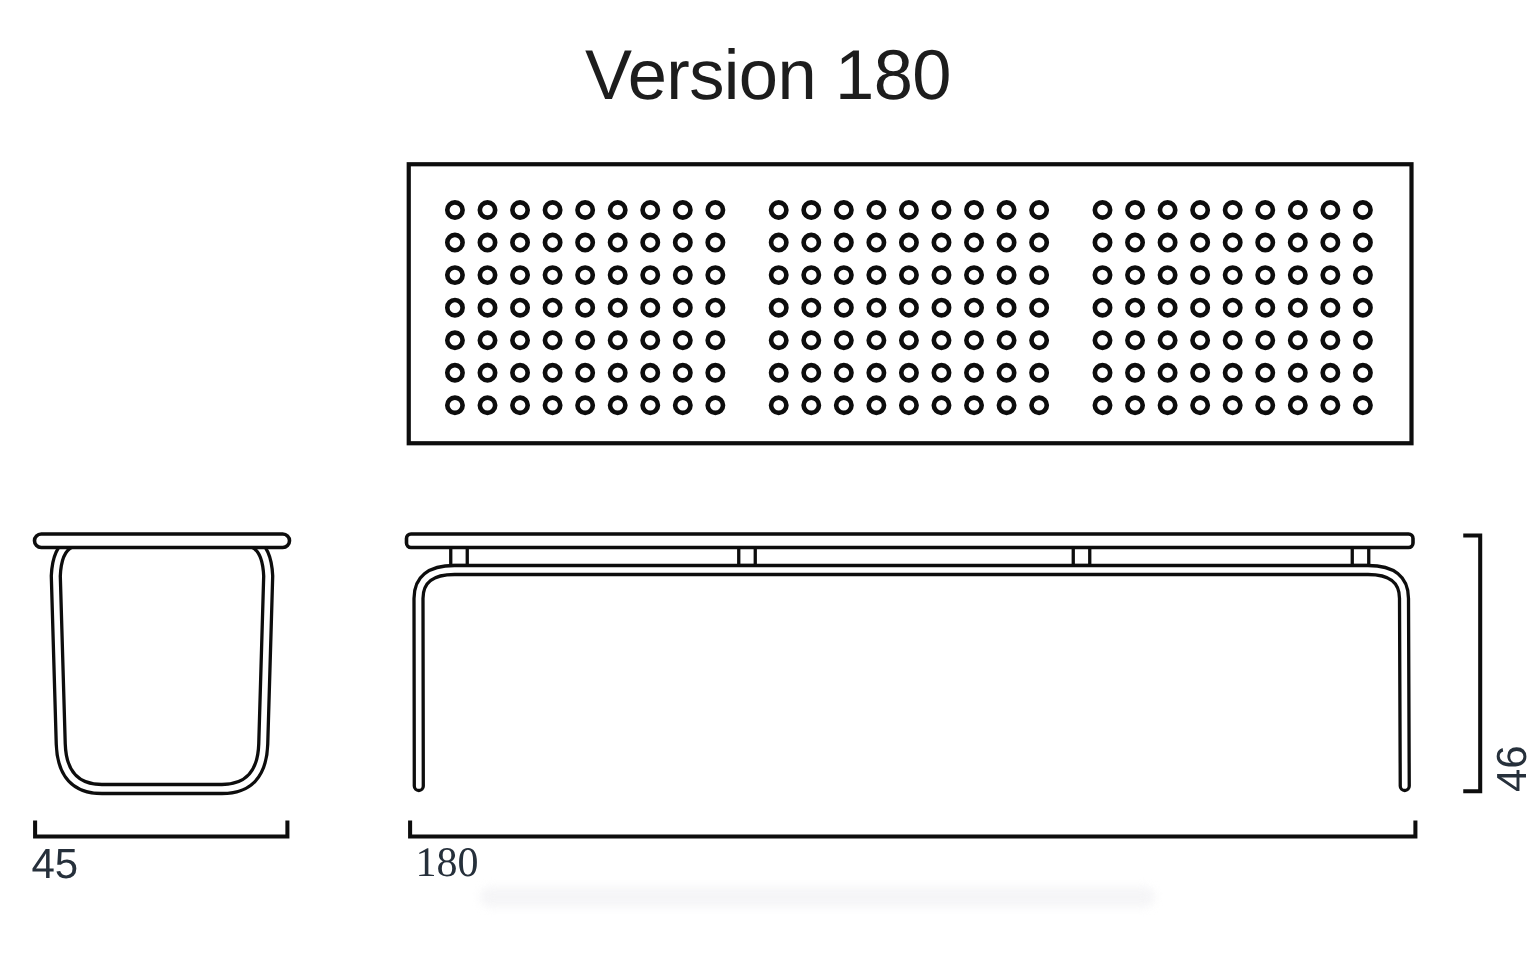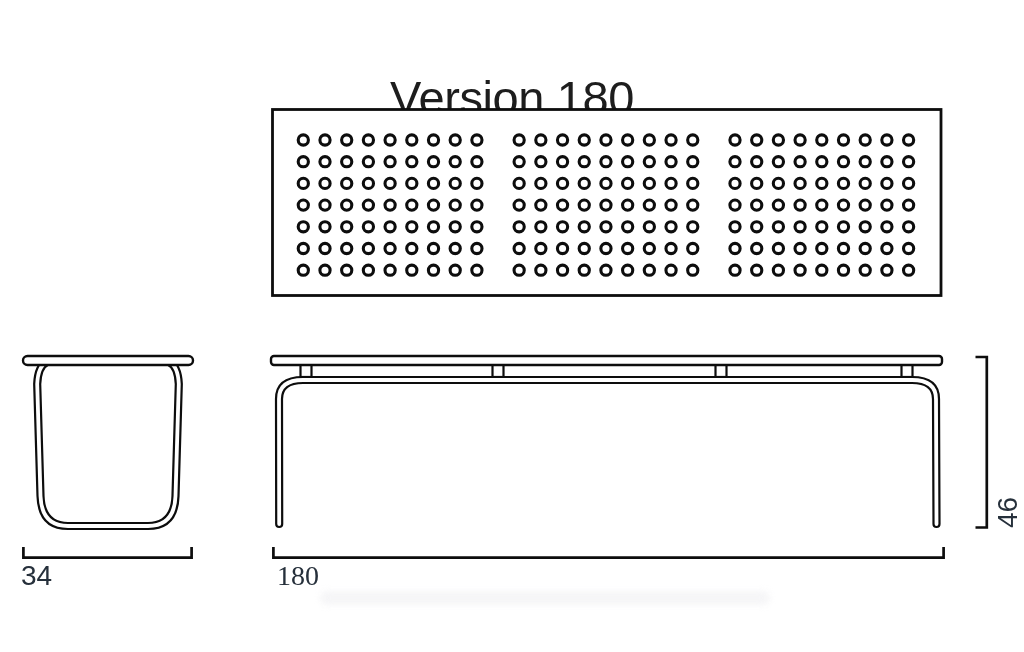--- a/index.html
+++ b/index.html
@@ -11,21 +11,20 @@
     overflow:hidden;
   }
   .title{
     position:absolute;
     left:0;right:0;top:22px;
     text-align:center;
     font-size:47px;
     font-weight:400;
     letter-spacing:-0.4px;
     color:var(--title,#1d1d1d);
-    margin-top:48px;
   }
   svg{position:absolute;overflow:visible;}
   .top-view{left:270px;top:107px;}
   .side-view{left:8px;top:344px;}
   .front-view{left:263px;top:344px;}
   .dim-45{left:22px;top:545px;}
   .dim-180{left:272px;top:545px;}
   .dim-46{left:970px;top:352px;}
   .outline{fill:#ffffff;stroke:var(--line,#0d0d0d);stroke-width:2.8;}
   .slab{fill:#ffffff;stroke:var(--line,#0d0d0d);stroke-width:2.4;}
@@ -273,21 +272,21 @@
     <rect class="post" x="452.5" y="14" width="11" height="19"></rect>
     <rect class="post" x="638.5" y="14" width="11" height="19"></rect>
     <path class="tube-outer cap-round" d="M 16.2,180 L 16,55 Q 16,36 40,36 L 649,36 Q 673,36 673,55 L 673.5,180"></path>
     <path class="tube-inner cap-round" d="M 16.2,180 L 16,55 Q 16,36 40,36 L 649,36 Q 673,36 673,55 L 673.5,180"></path>
     <rect class="slab" x="8" y="12" width="671" height="9" rx="3"></rect>
   </svg>
 
   <svg class="dim-45" width="172" height="16" viewBox="0 0 172 16">
     <path class="dim-line" d="M 1.4,2 V 12.6 H 169.6 V 2"></path>
   </svg>
-  <div class="dim-label label-45">34</div>
+  <div class="dim-label label-45">45</div>
 
   <svg class="dim-180" width="674" height="16" viewBox="0 0 674 16">
     <path class="dim-line" d="M 1.4,2 V 12.6 H 671.6 V 2"></path>
   </svg>
   <div class="dim-label label-180">180</div>
 
   <svg class="dim-46" width="50" height="185" viewBox="0 0 50 185">
     <path class="dim-line" d="M 5.5,5 H 16.8 V 175.5 H 5.5"></path>
   </svg>
   <div class="dim-label label-46">46</div>

